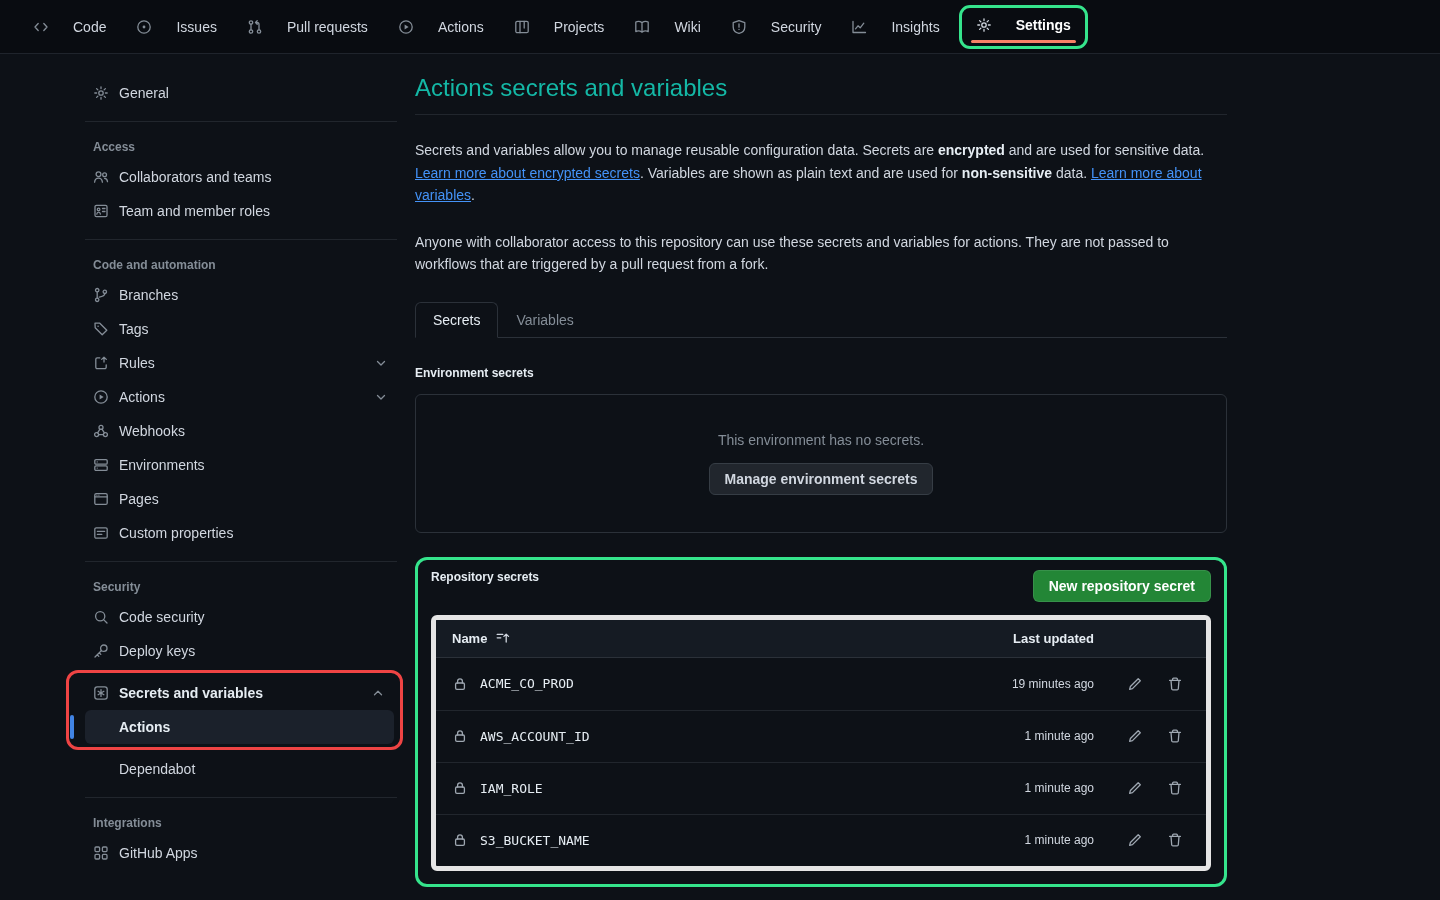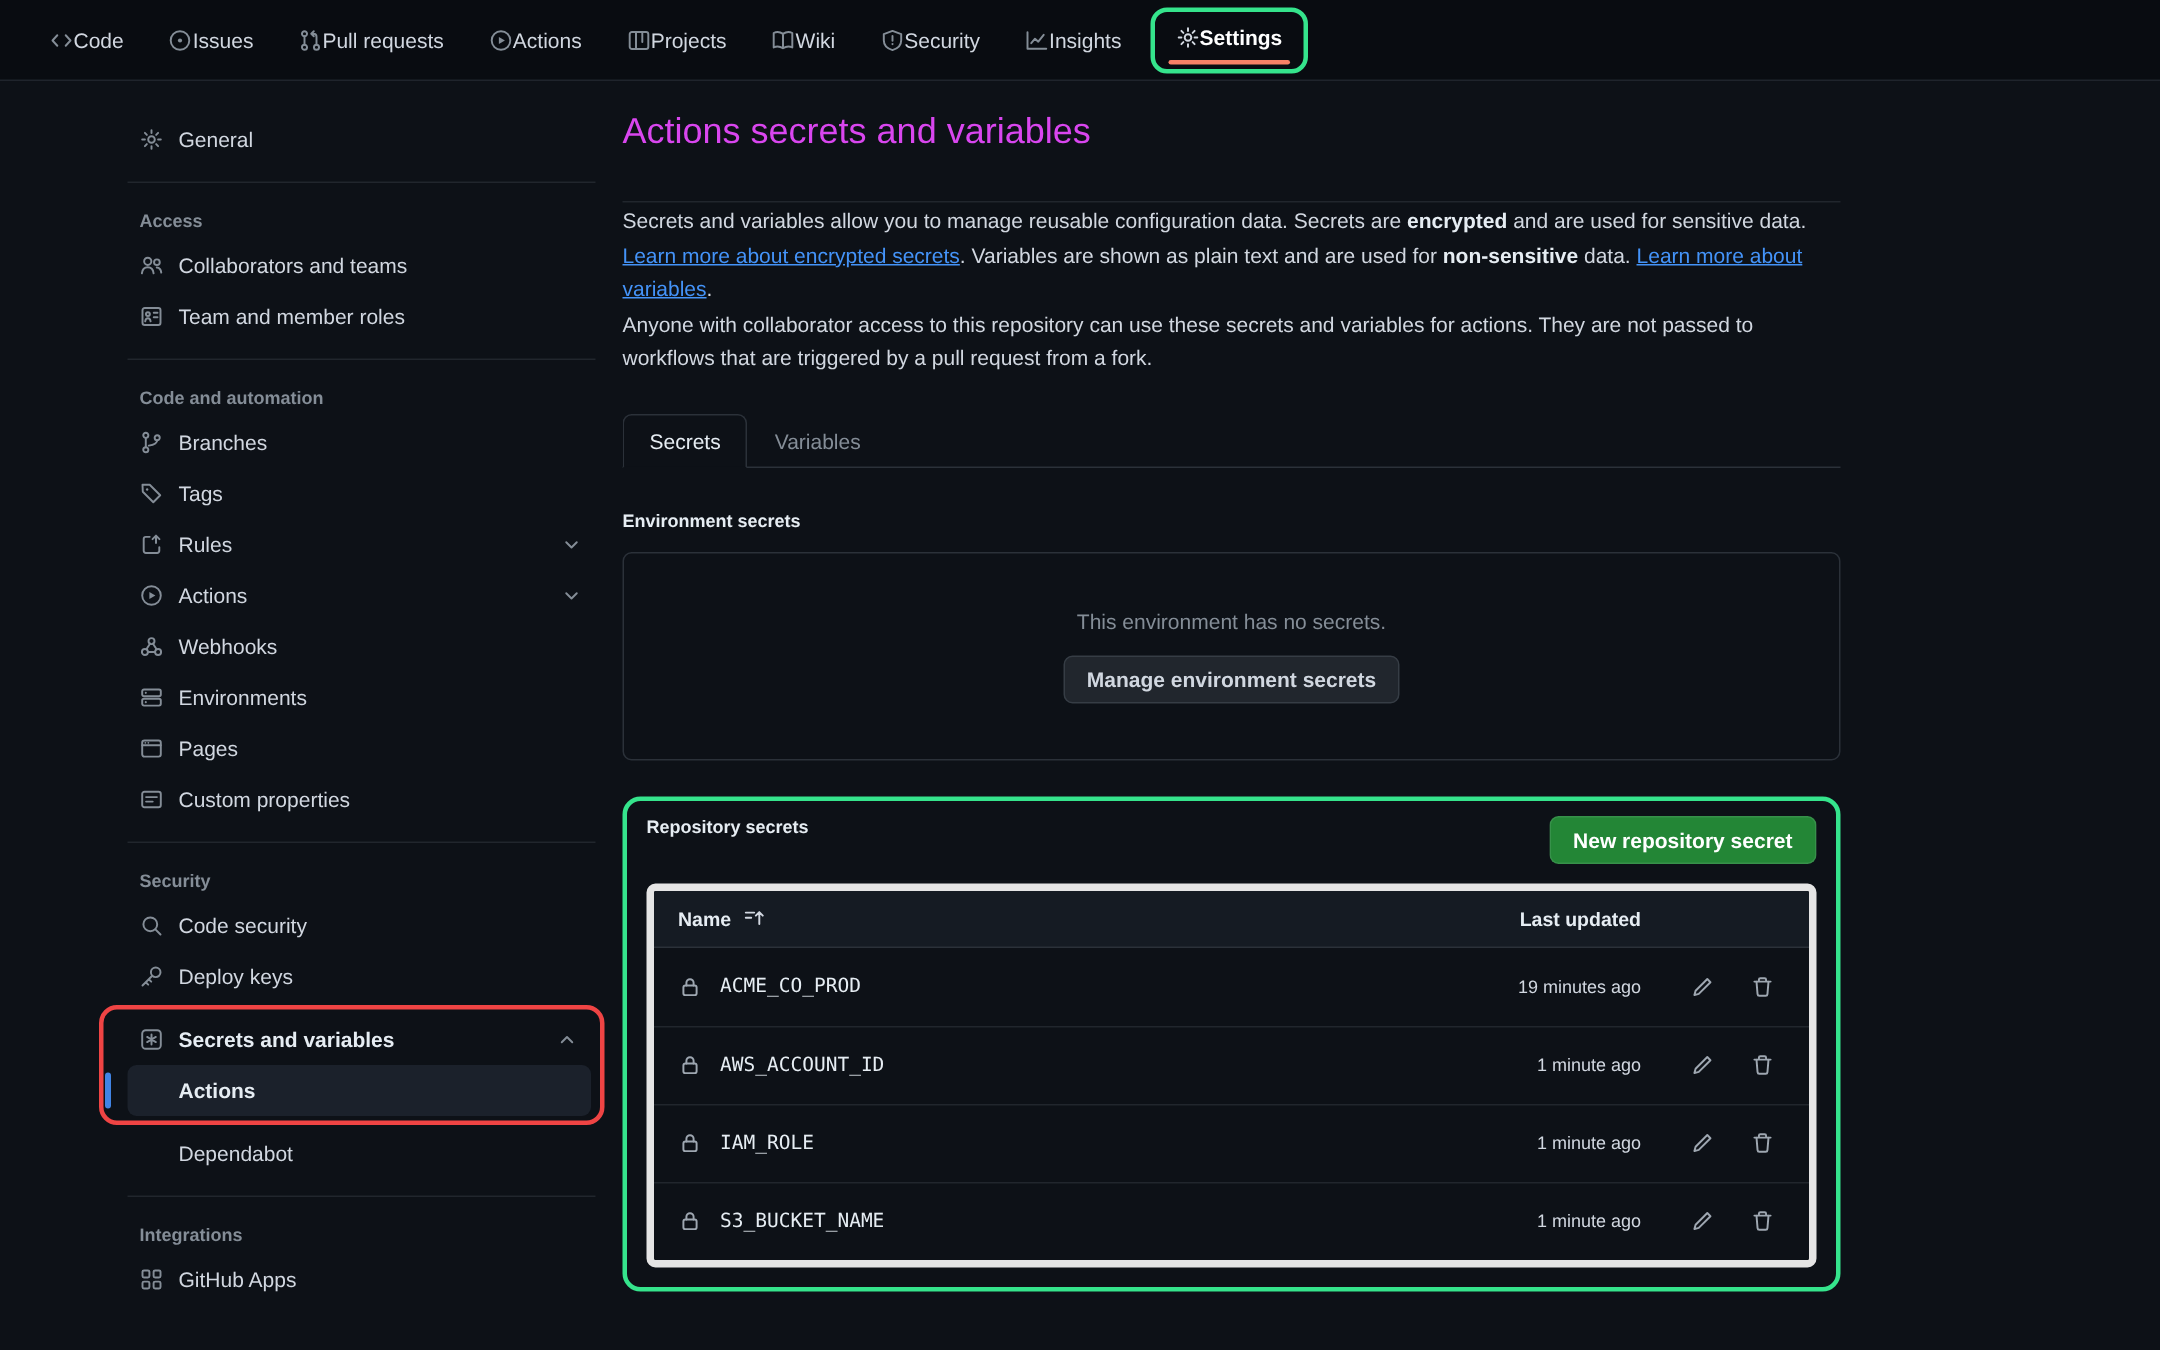--- a/index.html
+++ b/index.html
@@ -13,21 +13,21 @@
   svg { display:block; }
   .i16 { width:16px; height:16px; fill:none; stroke:currentColor; stroke-width:1.3; stroke-linecap:round; stroke-linejoin:round; }
   .ifill { fill:currentColor; stroke:none; }
 
   
   header {
     height:54px; background:#090c11; border-bottom:1px solid #1f242c;
     display:flex; align-items:center; padding:0 18px;
   }
   .nav-item {
-    display:flex; align-items:flex-start; gap:0;
+    display:flex; align-items:flex-start; gap:24px;
     padding:8px 10px; margin:0 5px; border-radius:6px;
     color:#d1d7e0; text-decoration:none; cursor:pointer; white-space:nowrap;
   }
   .nav-item .nicon { color:#848d97; }
   .anno-ring {
     border:3px solid #35e48c; border-radius:11px;
     padding:3px 6px 7px; position:relative; margin-left:4px;
   }
   .nav-item.active { color:#ffffff; font-weight:700; margin:0; padding:6px 8px; }
   .nav-item.active .nicon { color:#d1d7e0; }
@@ -57,22 +57,22 @@
     position:absolute; left:-15px; top:5px; width:4px; height:24px;
     border-radius:3px; background:#4184e4;
   }
   .side-anno {
     border:3px solid #ef4444; border-radius:12px;
     margin:2px -6px 2px -19px; padding:3px 6px 3px 16px;
   }
 
   
   main { width:812px; margin-left:18px; padding-top:20px; }
-  h1 { font-size:24px; font-weight:400; color:#d946ef; padding-bottom:32px; border-bottom:1px solid #21262d; }
-  .intro p { margin-top:1px; line-height:22.5px; color:#d1d7e0; }
+  h1 { font-size:24px; font-weight:400; color:#14b8a6; padding-bottom:12px; border-bottom:1px solid #21262d; }
+  .intro p { margin-top:24px; line-height:22.5px; color:#d1d7e0; }
   .intro b { color:#e6edf3; }
   a.link { color:#4493f8; text-decoration:underline; cursor:pointer; }
 
   .tabs { display:flex; margin-top:26px; border-bottom:1px solid #2b3139; }
   .tab { padding:9px 17px; color:#848d97; cursor:pointer; border:1px solid transparent; margin-bottom:-1px; }
   .tab.active {
     color:#e6edf3; background:#0d1117;
     border:1px solid #2b3139; border-bottom-color:#0d1117;
     border-radius:6px 6px 0 0;
   }

